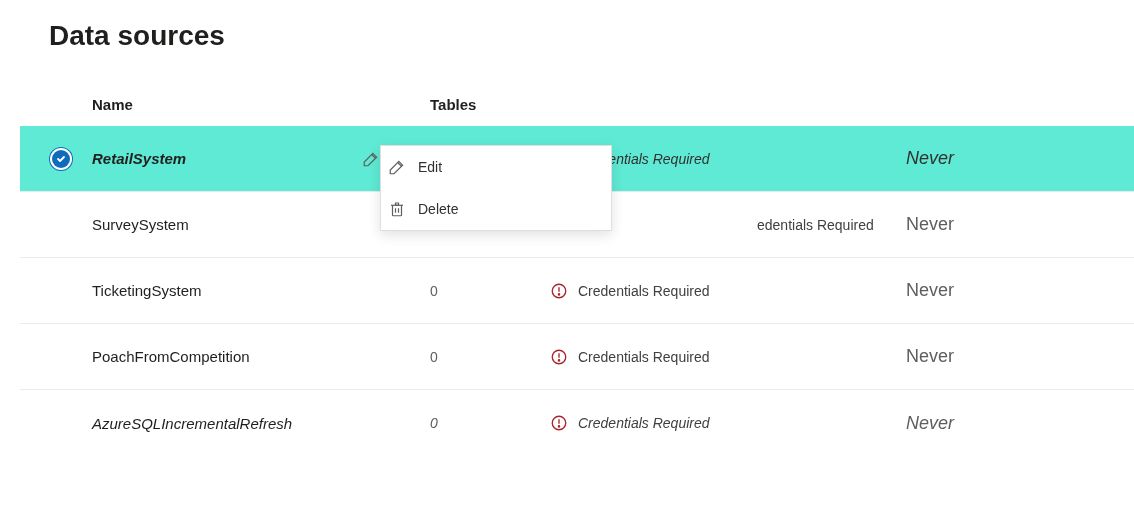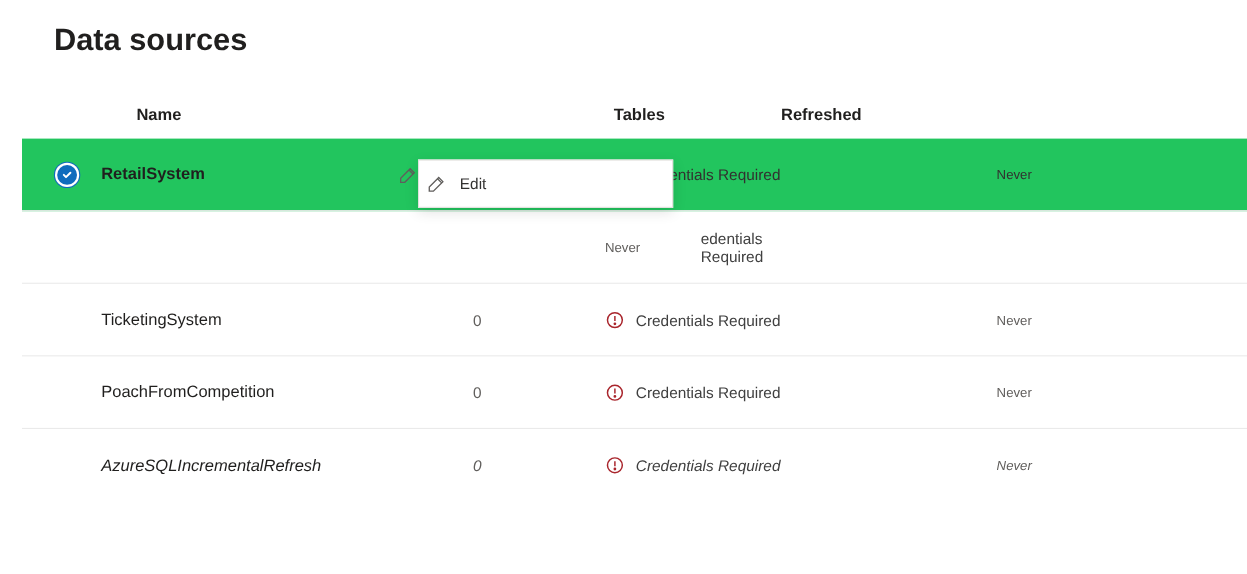--- a/index.html
+++ b/index.html
@@ -17,36 +17,35 @@
       padding: 20px 0 30px 24px;
       color: #201f1e;
       margin-left: 25px;
     }
     .table-wrap { padding-left: 20px; }
     .hdr-row {
       display: grid;
       grid-template-columns: 72px 260px 38px 40px 120px 356px 200px;
       align-items: center;
       height: 44px;
-      gap: 32px;
     }
     .hdr-cell {
       font-weight: 600;
       font-size: 15px;
       color: #201f1e;
     }
     .data-row {
       display: grid;
       grid-template-columns: 72px 260px 38px 40px 120px 356px 200px;
       align-items: center;
       height: 66px;
       border-bottom: 1px solid #eaeaea;
       position: relative;
     }
-    .data-row.selected { background: #22c55e; }
+    .data-row.selected { background: #5eead4; font-style: italic; }
     .data-row:last-child { border-bottom: none; font-style: italic; }
     .sel-cell { display: flex; justify-content: center; align-items: center; padding-left: 10px; }
     .check-circle {
       width: 18px; height: 18px; border-radius: 50%;
       background: #0f6cbd; display: flex; align-items: center; justify-content: center;
       box-shadow: 0 0 0 2px #fff, 0 0 0 3px #0f6cbd;
     }
     .check-circle svg { stroke: #fff; }
     .name-cell { font-size: 15px; color: #201f1e; }
     .data-row.selected .name-cell { font-weight: 600; }
@@ -61,21 +60,21 @@
     .more-vert span {
       width: 3px; height: 3px; background: #0f6cbd; border-radius: 50%;
     }
     .tables-cell { font-size: 14px; color: #605e5c; }
     .data-row.selected .tables-cell { color: #4a4a4a; }
     .status-cell { display: flex; align-items: center; gap: 10px; font-size: 14px; color: #404040; }
     .data-row.selected .status-cell { color: #323130; }
     .warn-icon {
       width: 18px; height: 18px; display: inline-flex; align-items: center; justify-content: center;
     }
-    .refresh-cell { font-size: 12px; color: #605e5c; }
+    .refresh-cell { font-size: 18px; color: #605e5c; }
     .data-row.selected .refresh-cell { color: #323130; }
     .dropdown {
       position: absolute;
       top: 145px;
       left: 380px;
       width: 232px;
       background: #fff;
       border: 1px solid #e1dfdd;
       box-shadow: 0 4px 12px rgba(0,0,0,0.12);
       z-index: 10;
@@ -95,21 +94,20 @@
 <h1 class="page-title">Data sources</h1>
 
 <div class="table-wrap">
 
   <div class="hdr-row">
     <div></div>
     <div class="hdr-cell">Name</div>
     <div></div>
     <div></div>
     <div class="hdr-cell">Tables</div>
-    <div class="hdr-cell">Refreshed</div>
   </div>
 
   <div class="data-row selected">
     <div class="sel-cell">
       <span class="check-circle">
         <svg width="10" height="10" viewBox="0 0 10 10" fill="none">
             <path d="M2 5 L4 7 L8 3" stroke-width="1.8" stroke-linecap="round" stroke-linejoin="round"></path>
           </svg>
       </span>
     </div>
@@ -140,20 +138,21 @@
             <circle cx="12" cy="16.5" r="0.8" fill="#a9252c"></circle>
           </svg>
       </span>
       <span>Credentials Required</span>
     </div>
     <div class="refresh-cell">Never</div>
   </div>
 
   <div class="data-row">
     <div class="sel-cell"></div>
+    <div class="name-cell">SurveySystem</div>
     <div></div>
       <div></div>
     <div class="tables-cell"></div>
     <div class="status-cell">
       <span style="padding-left:207px;">edentials Required</span>
     </div>
     <div class="refresh-cell">Never</div>
   </div>
 
   <div class="data-row">
@@ -218,13 +217,25 @@
 <div class="dropdown">
   <div class="dropdown-item">
     <span class="dd-icon">
       <svg width="18" height="18" viewBox="0 0 24 24" fill="none" stroke="#605e5c" stroke-width="1.6">
           <path d="M14.5 4.5l5 5L8 21H3v-5L14.5 4.5z"></path>
           <path d="M13 6l5 5"></path>
         </svg>
     </span>
     <span>Edit</span>
   </div>
+  <div class="dropdown-item">
+    <span class="dd-icon">
+      <svg width="18" height="18" viewBox="0 0 24 24" fill="none" stroke="#605e5c" stroke-width="1.6">
+          <path d="M4 7h16"></path>
+          <path d="M10 4h4v3h-4z"></path>
+          <path d="M6 7v13a1 1 0 0 0 1 1h10a1 1 0 0 0 1-1V7"></path>
+          <line x1="10" y1="11" x2="10" y2="17"></line>
+          <line x1="14" y1="11" x2="14" y2="17"></line>
+        </svg>
+    </span>
+    <span>Delete</span>
+  </div>
 </div>
 
 </body></html>

